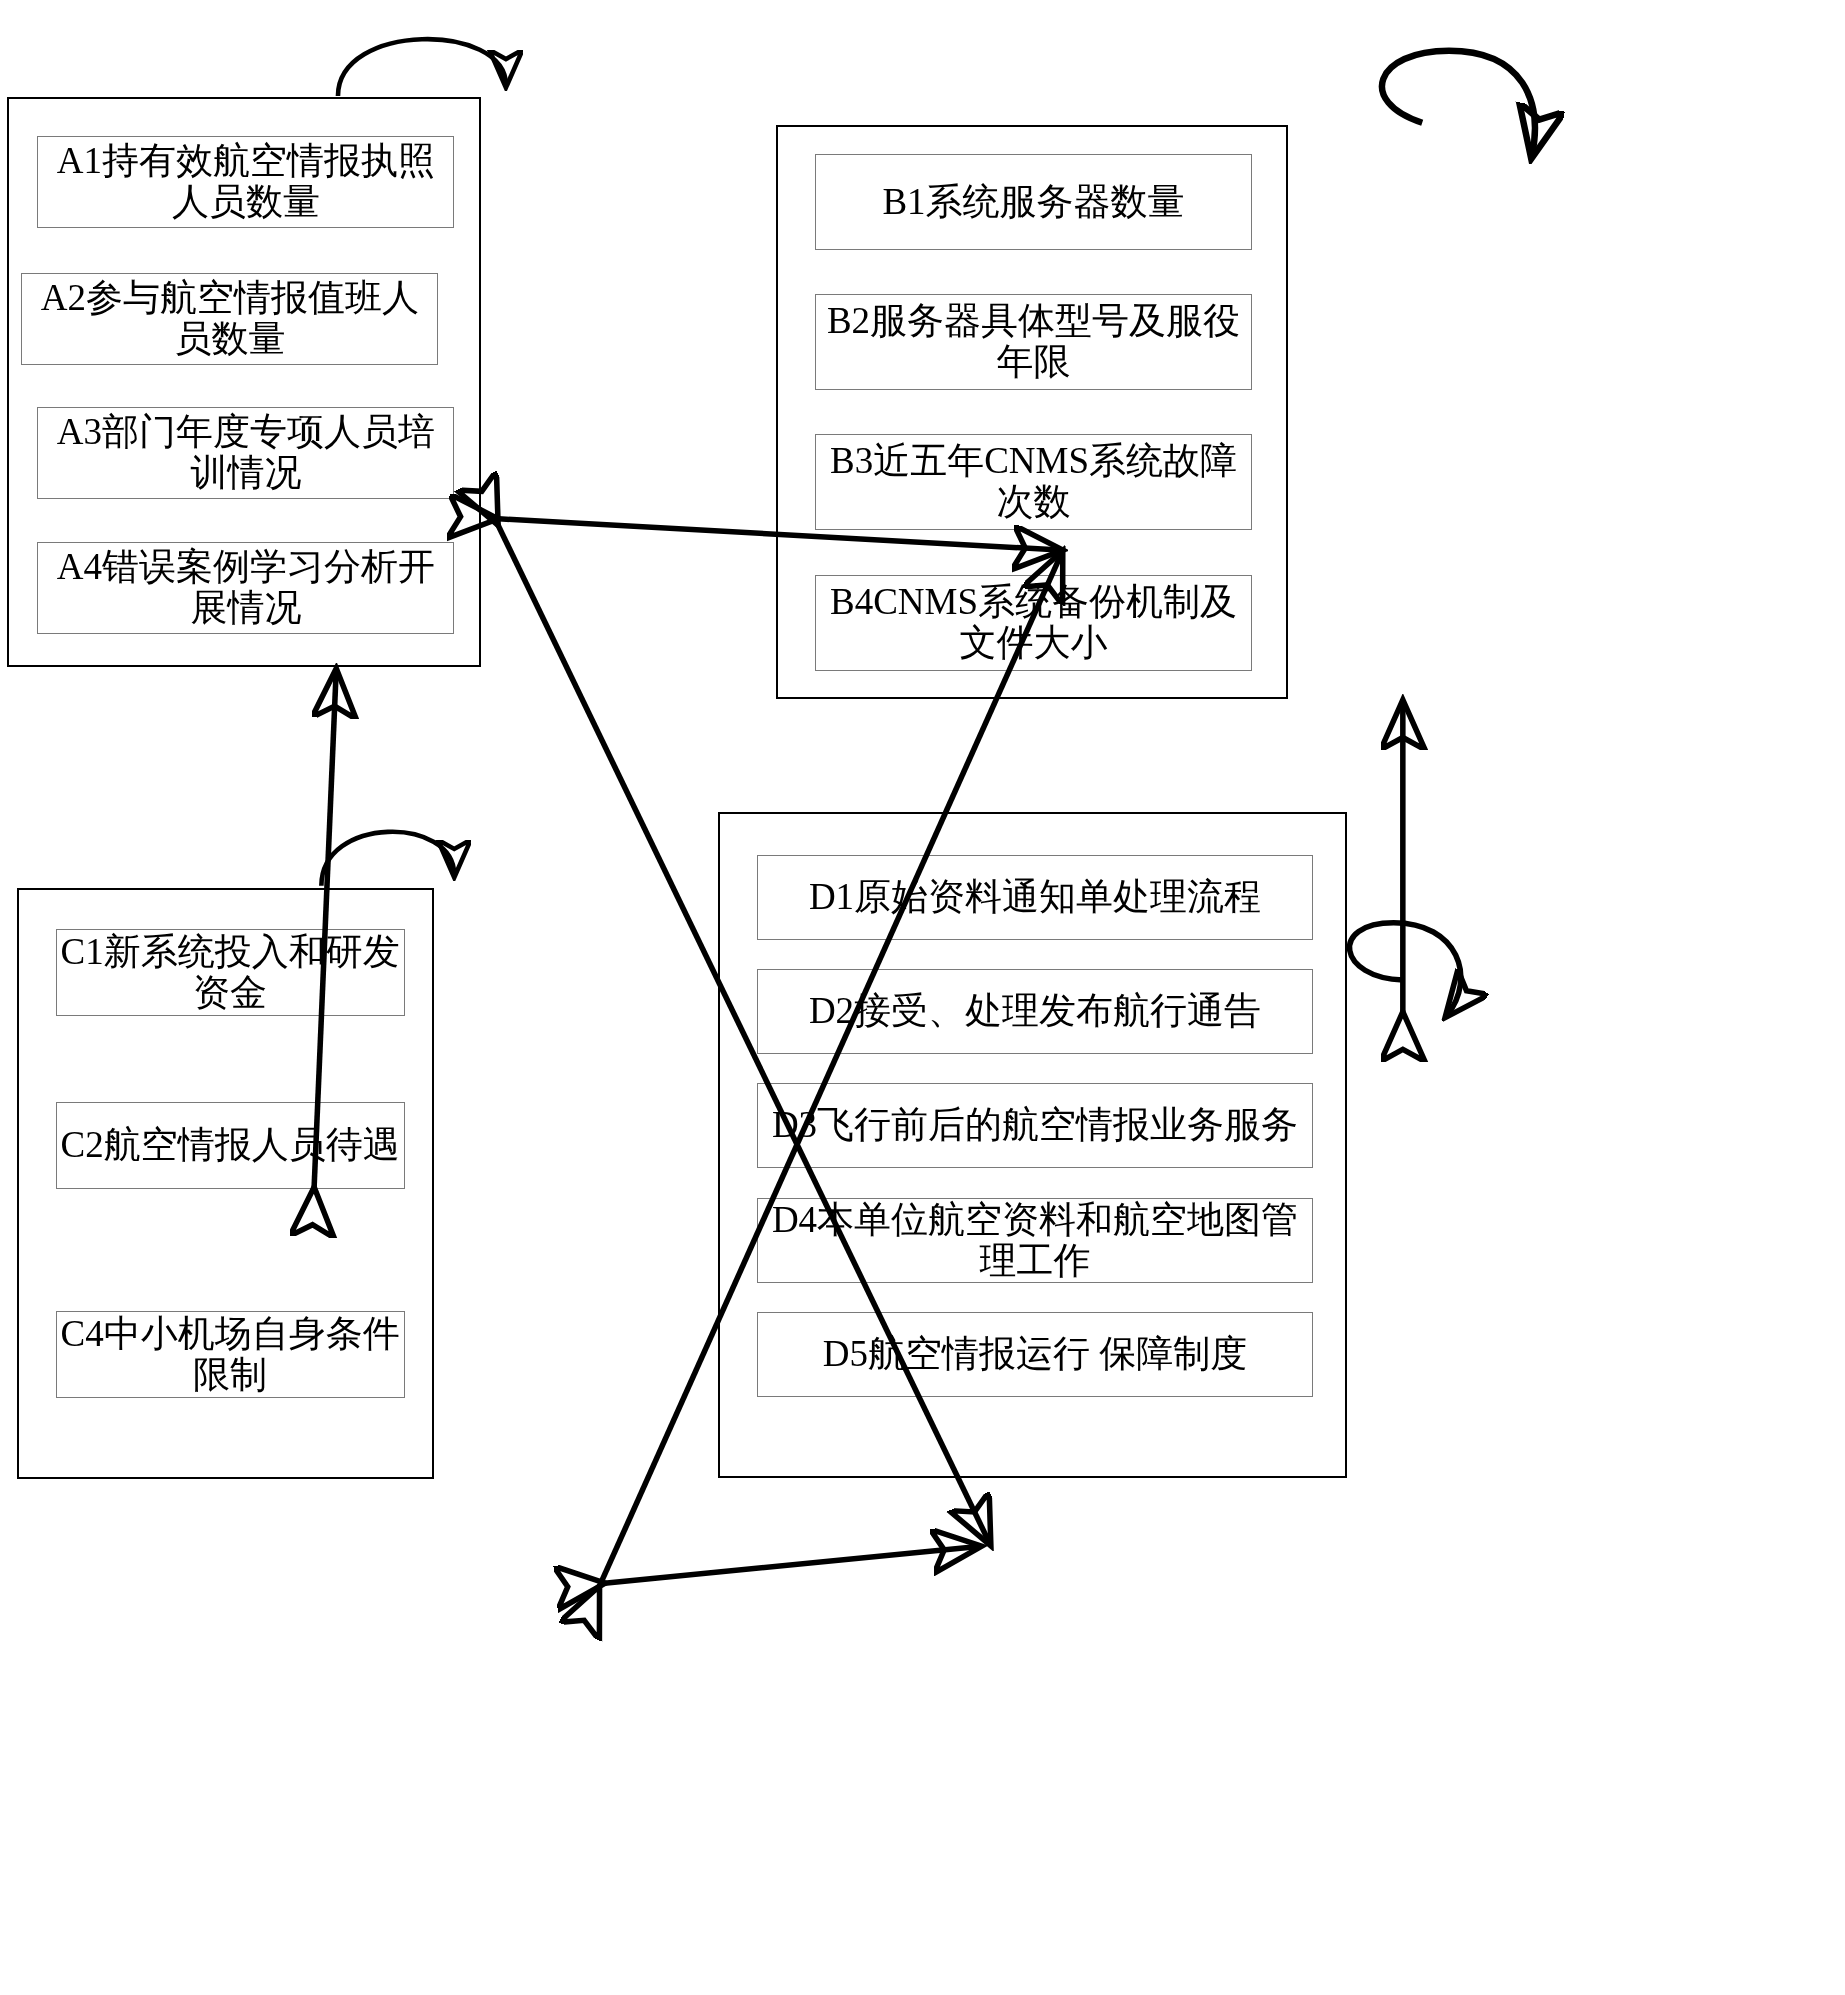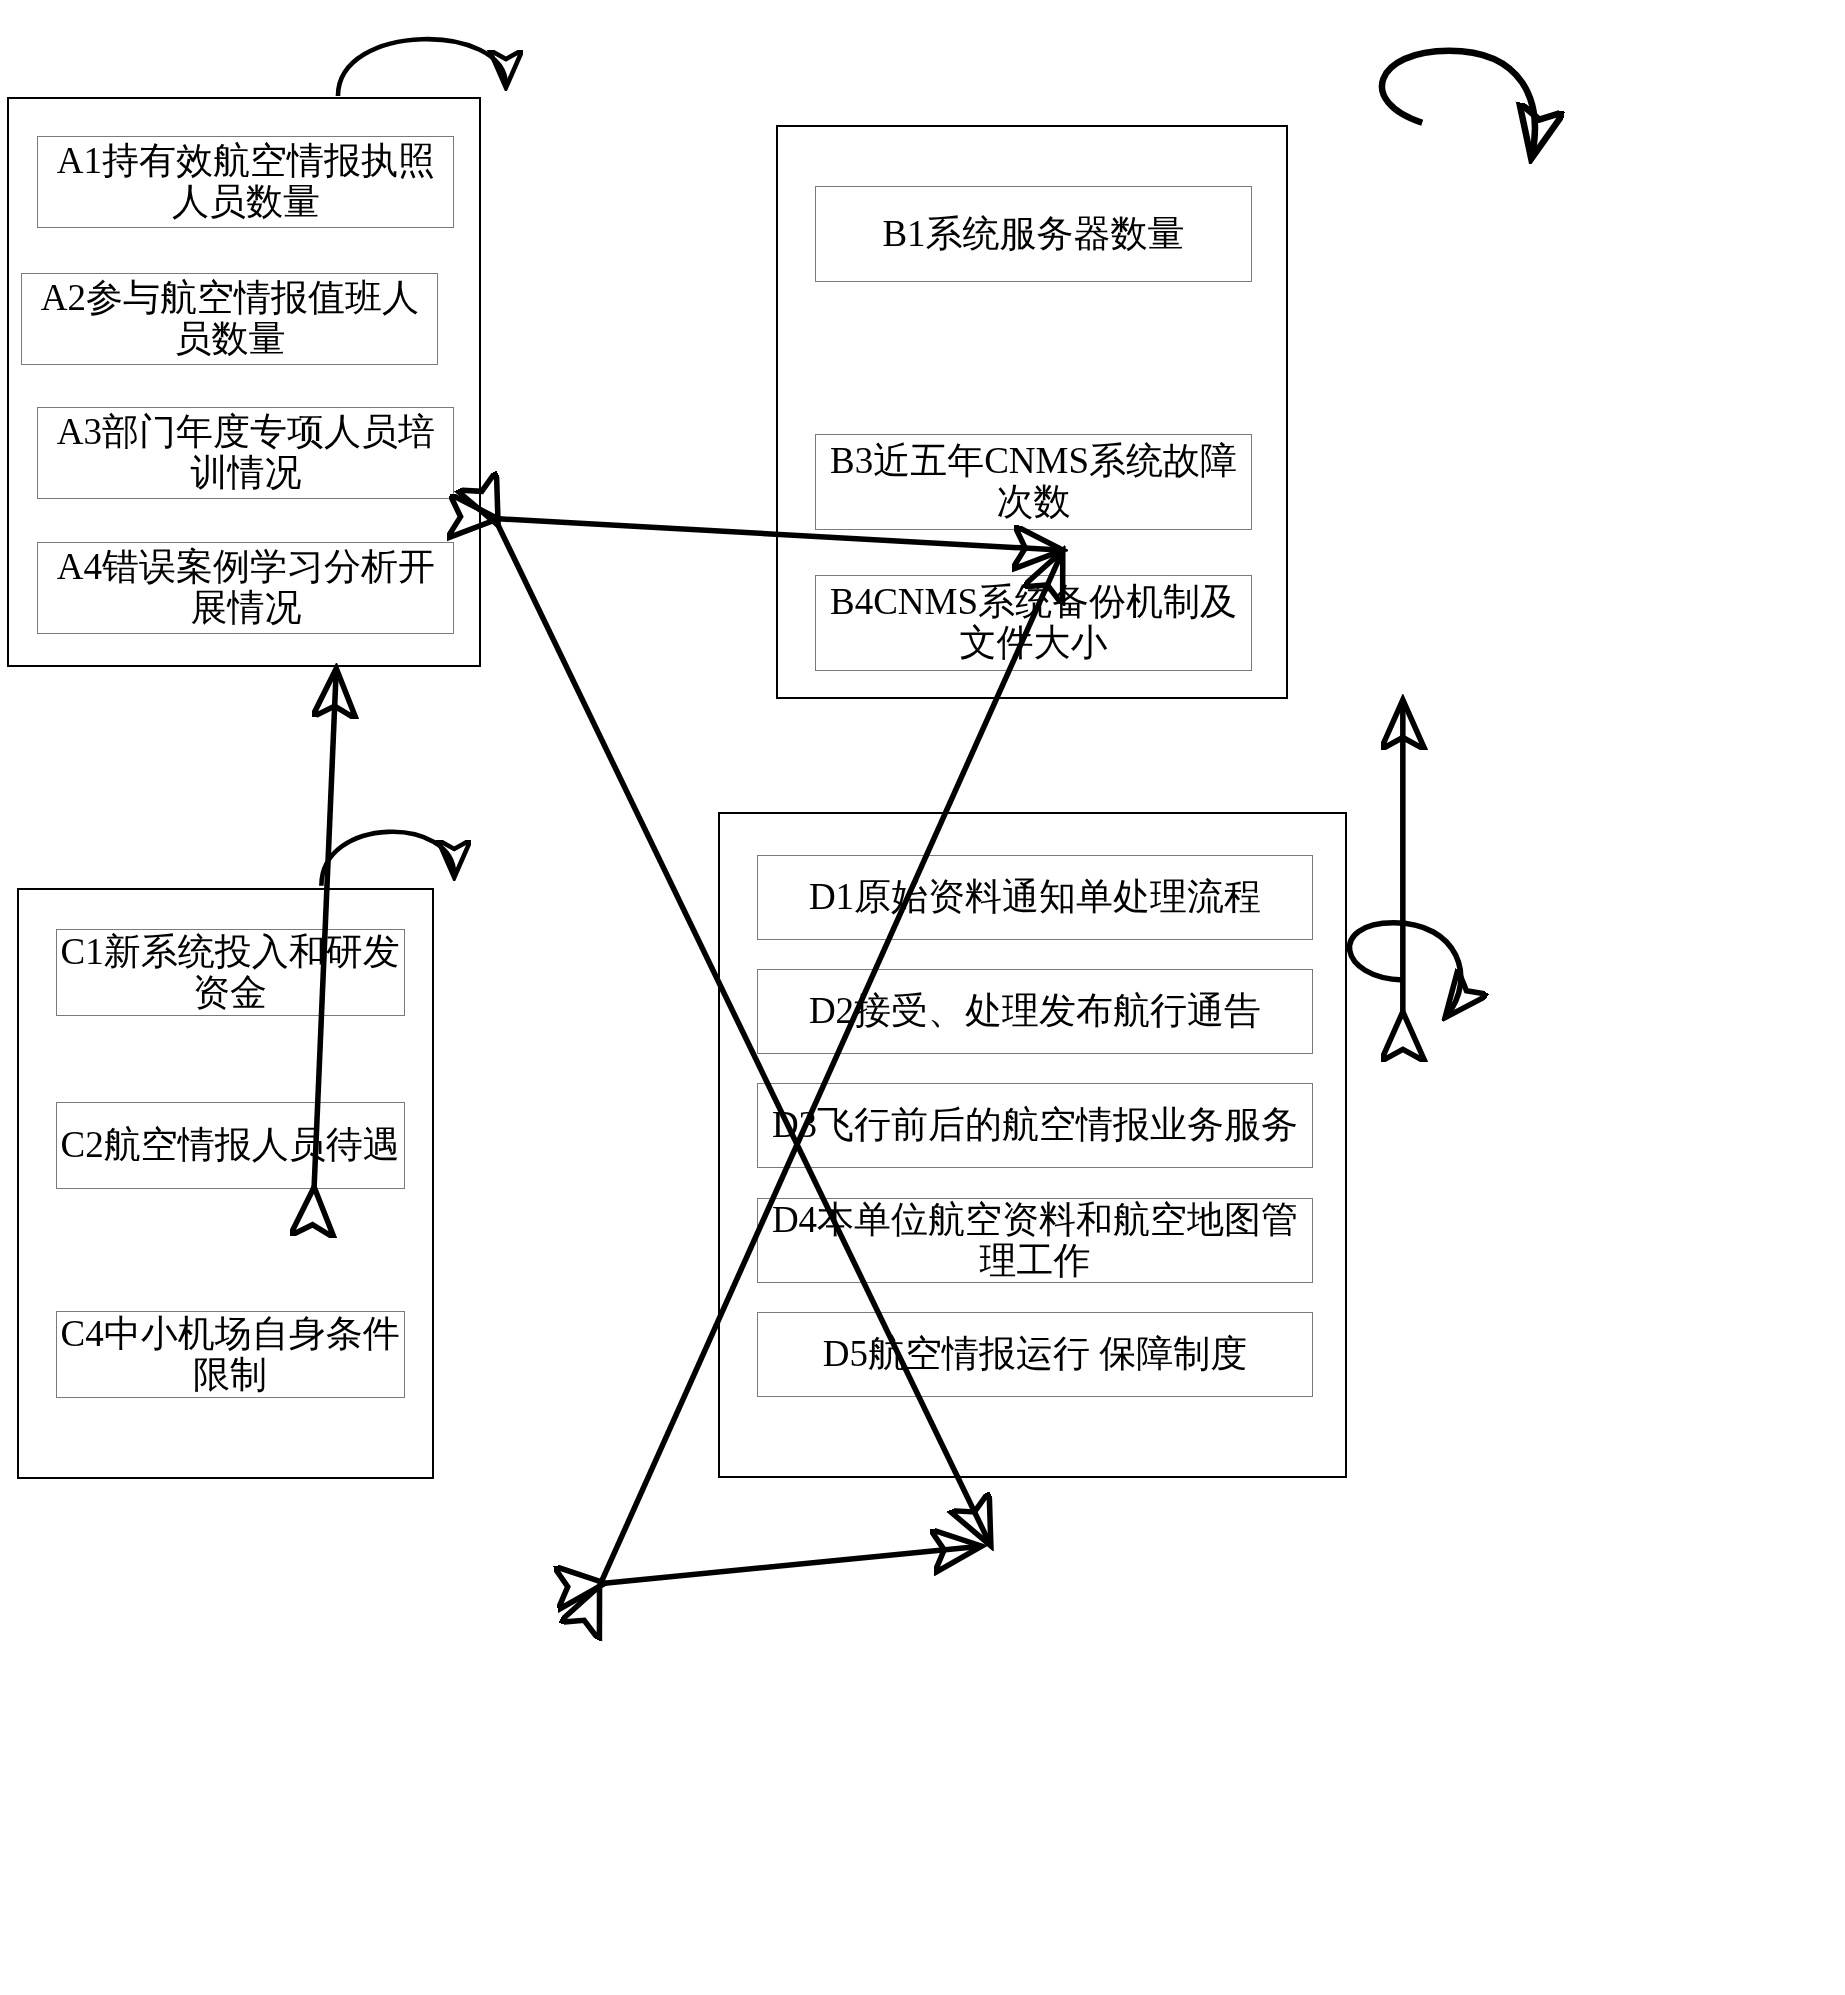--- a/index.html
+++ b/index.html
@@ -21,21 +21,22 @@
 <div id="stage">
 
   <div class="group" style="left:7.4px;top:97px;width:474px;height:570px;">
     <div class="node" style="left:28px;top:37px;width:417px;height:92px;">A1持有效航空情报执照人员数量</div>
     <div class="node" style="left:12px;top:174px;width:417px;height:92px;text-align:center;">A2参与航空情报值班人员数量</div>
     <div class="node" style="left:28px;top:308px;width:417px;height:92px;">A3部门年度专项人员培训情况</div>
     <div class="node" style="left:28px;top:443px;width:417px;height:92px;">A4错误案例学习分析开展情况</div>
   </div>
 
   <div class="group" style="left:776px;top:125px;width:512px;height:574px;">
-    <div class="node" style="left:37px;top:27px;width:437px;height:96px;margin-top:32px;">B1系统服务器数量</div>
+    <div class="node" style="left:37px;top:27px;width:437px;height:96px;">B1系统服务器数量</div>
+    <div class="node" style="left:37px;top:167px;width:437px;height:96px;">B2服务器具体型号及服役年限</div>
     <div class="node" style="left:37px;top:307px;width:437px;height:96px;">B3近五年CNMS系统故障次数</div>
     <div class="node" style="left:37px;top:448px;width:437px;height:96px;">B4CNMS系统备份机制及文件大小</div>
   </div>
 
   <div class="group" style="left:16.6px;top:888px;width:417px;height:591px;">
     <div class="node" style="left:37px;top:39px;width:349px;height:87px;">C1新系统投入和研发资金</div>
     <div class="node" style="left:37px;top:166px;width:349px;height:87px;margin-top:46px;">C2航空情报人员待遇</div>
     <div class="node" style="left:37px;top:421px;width:349px;height:87px;">C4中小机场自身条件限制</div>
   </div>
 

